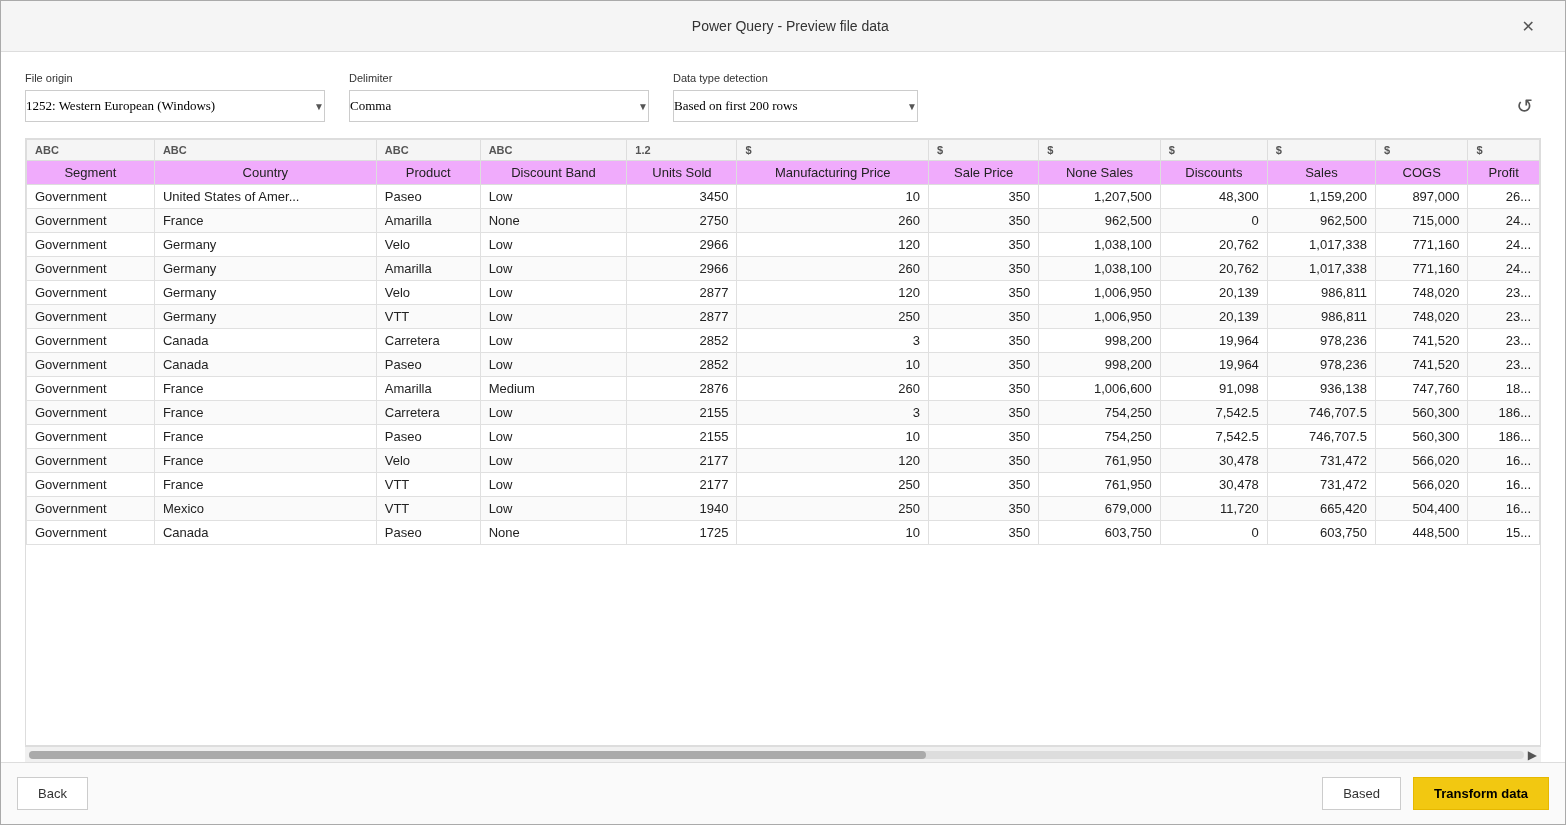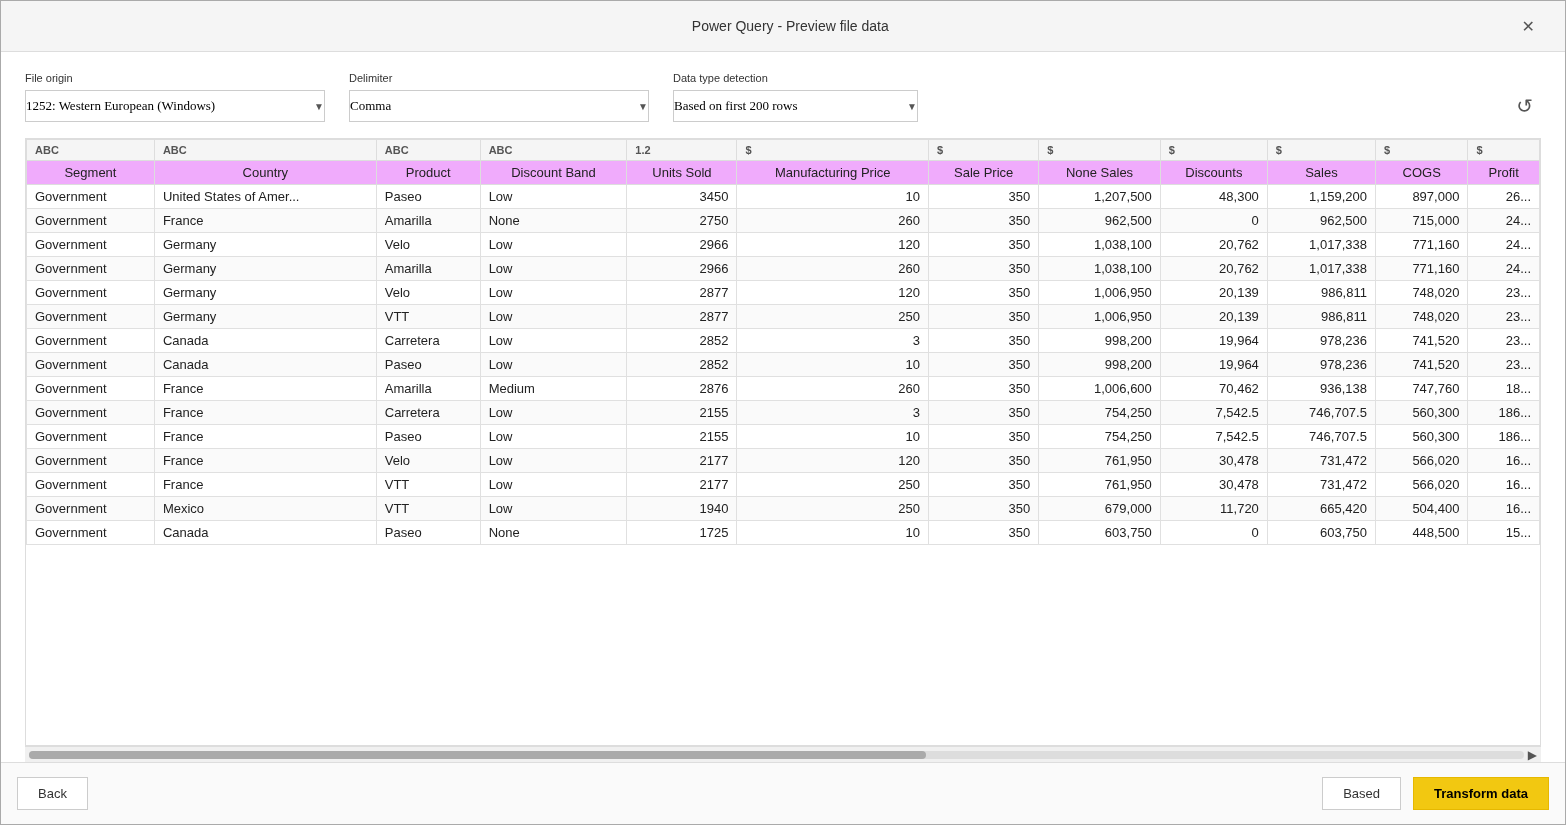--- a/index.html
+++ b/index.html
@@ -478,21 +478,21 @@
               </tr>
               <tr>
                 <td>Government</td>
                 <td>France</td>
                 <td>Amarilla</td>
                 <td>Medium</td>
                 <td class="num">2876</td>
                 <td class="num">260</td>
                 <td class="num">350</td>
                 <td class="num">1,006,600</td>
-                <td class="num">70,462</td>
+                <td class="num">91,098</td>
                 <td class="num">936,138</td>
                 <td class="num">747,760</td>
                 <td class="num">18...</td>
               </tr>
               <tr>
                 <td>Government</td>
                 <td>France</td>
                 <td>Carretera</td>
                 <td>Low</td>
                 <td class="num">2155</td>

